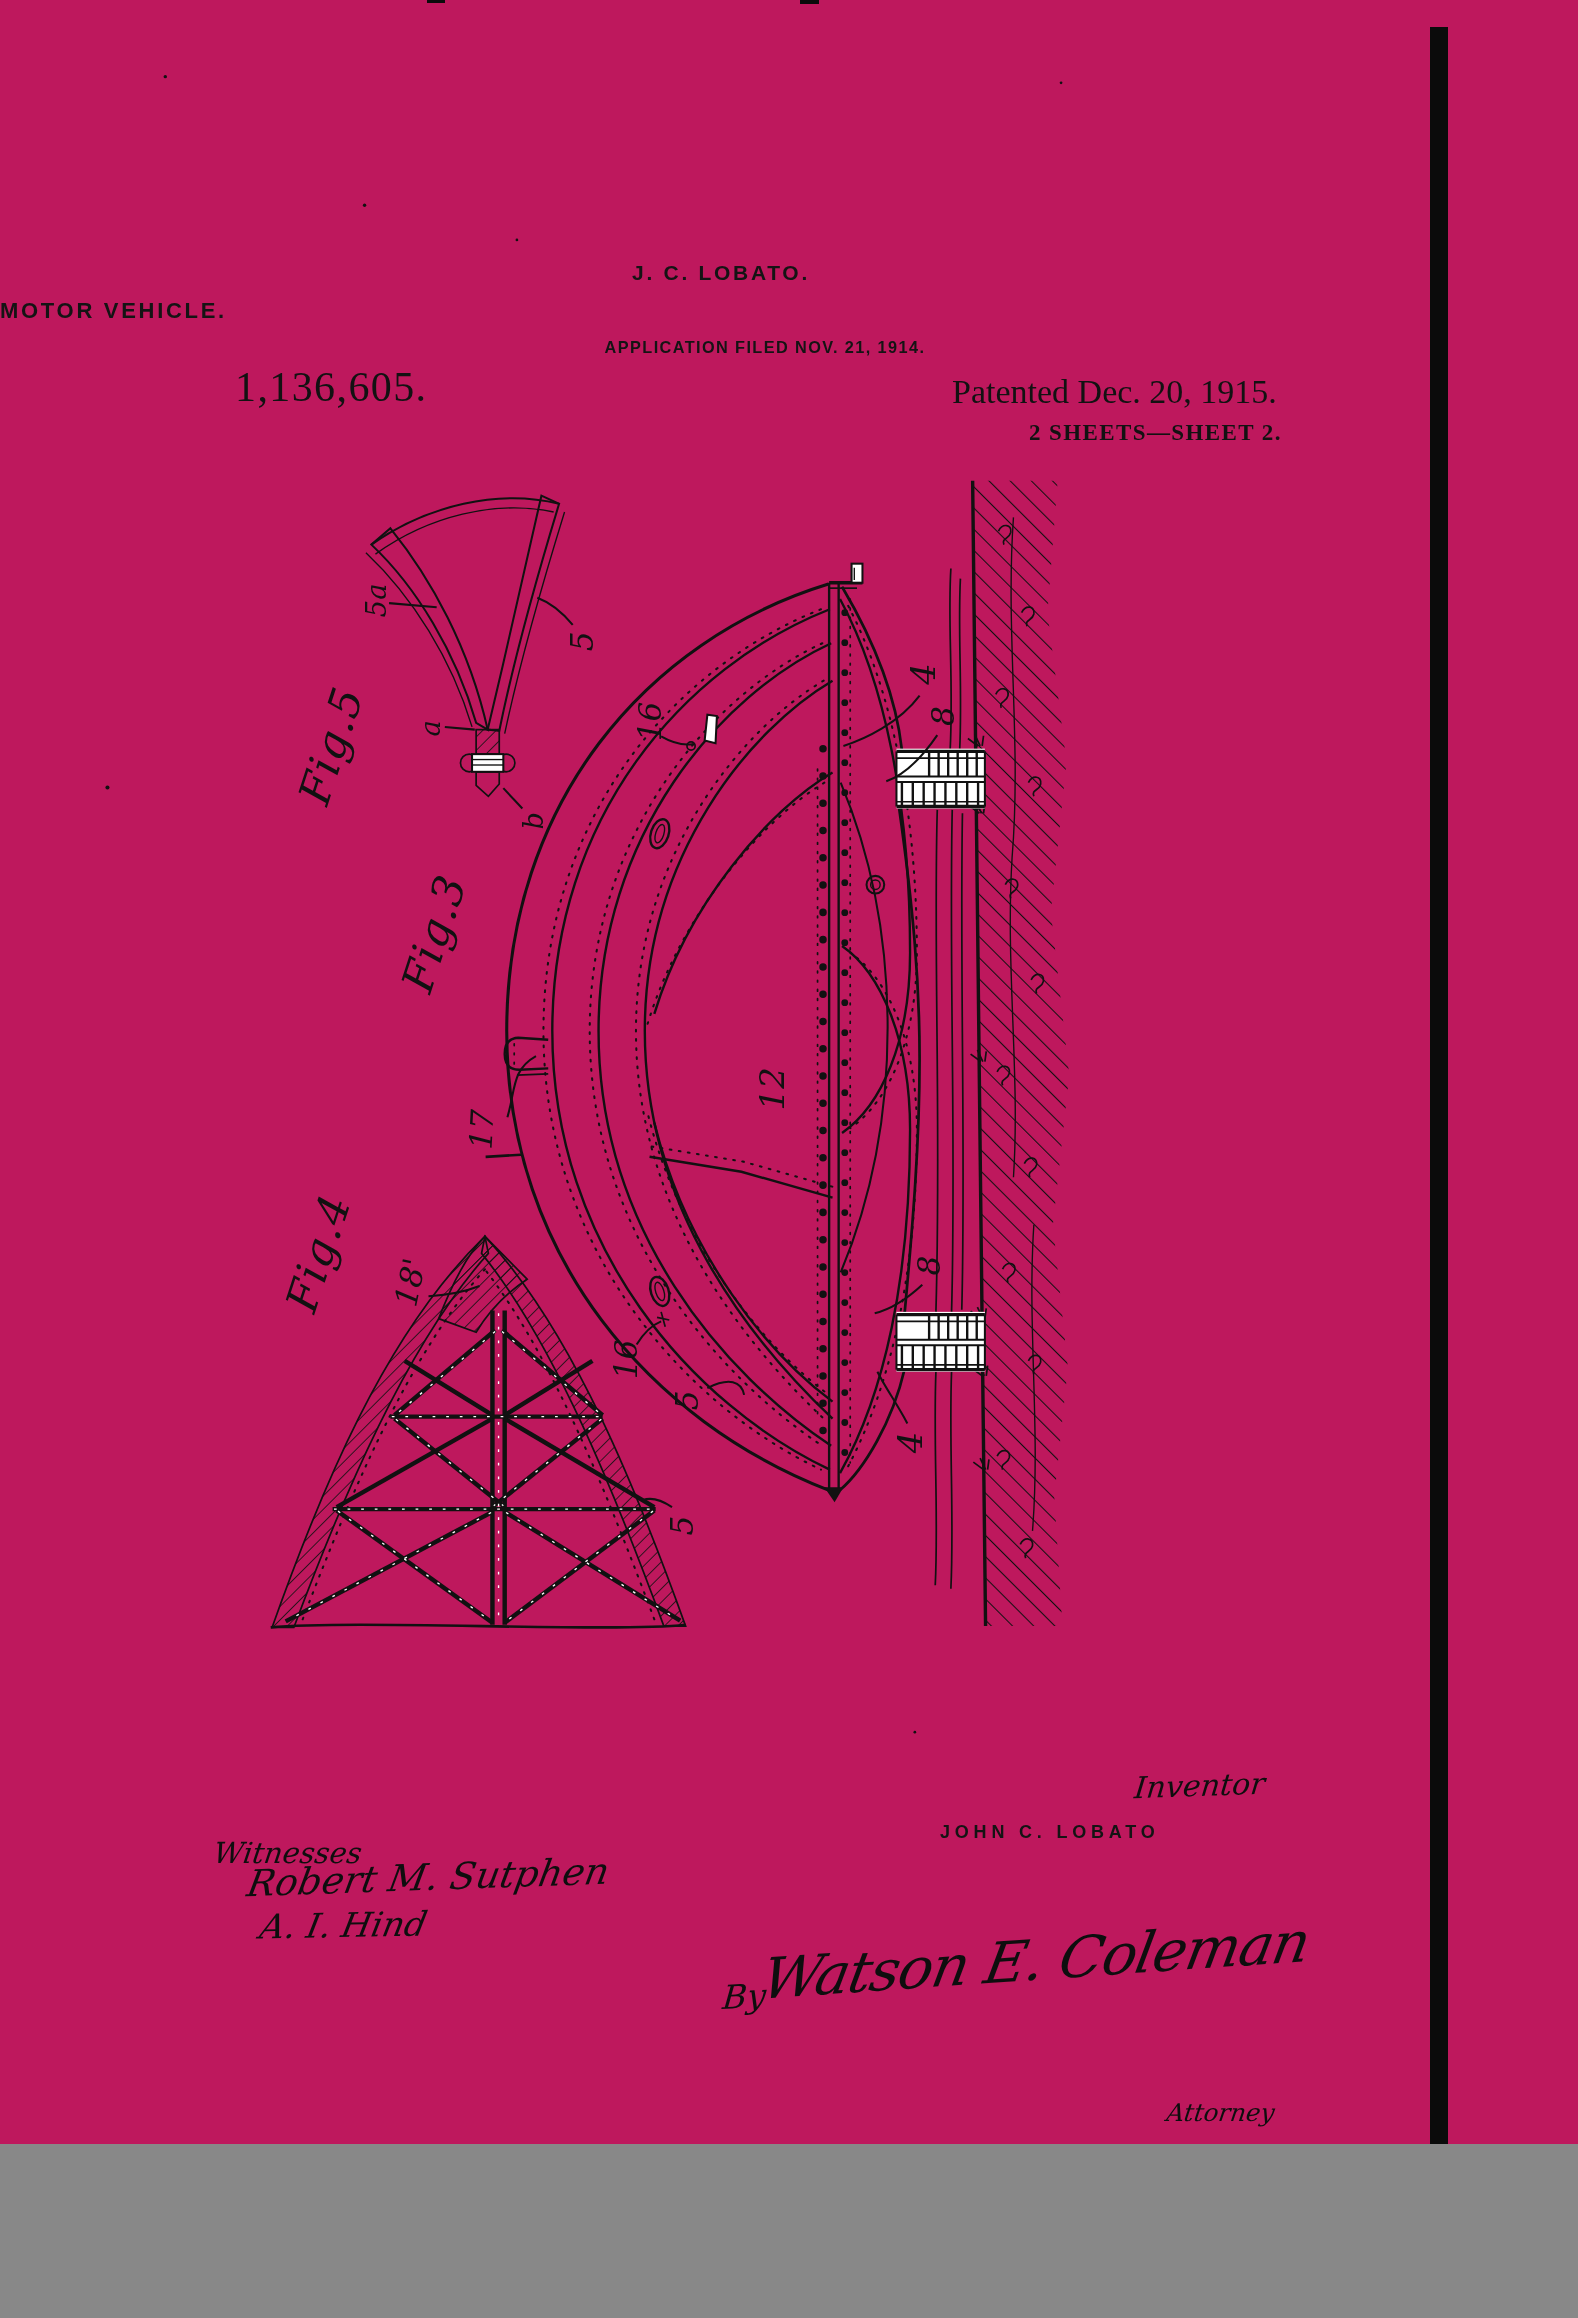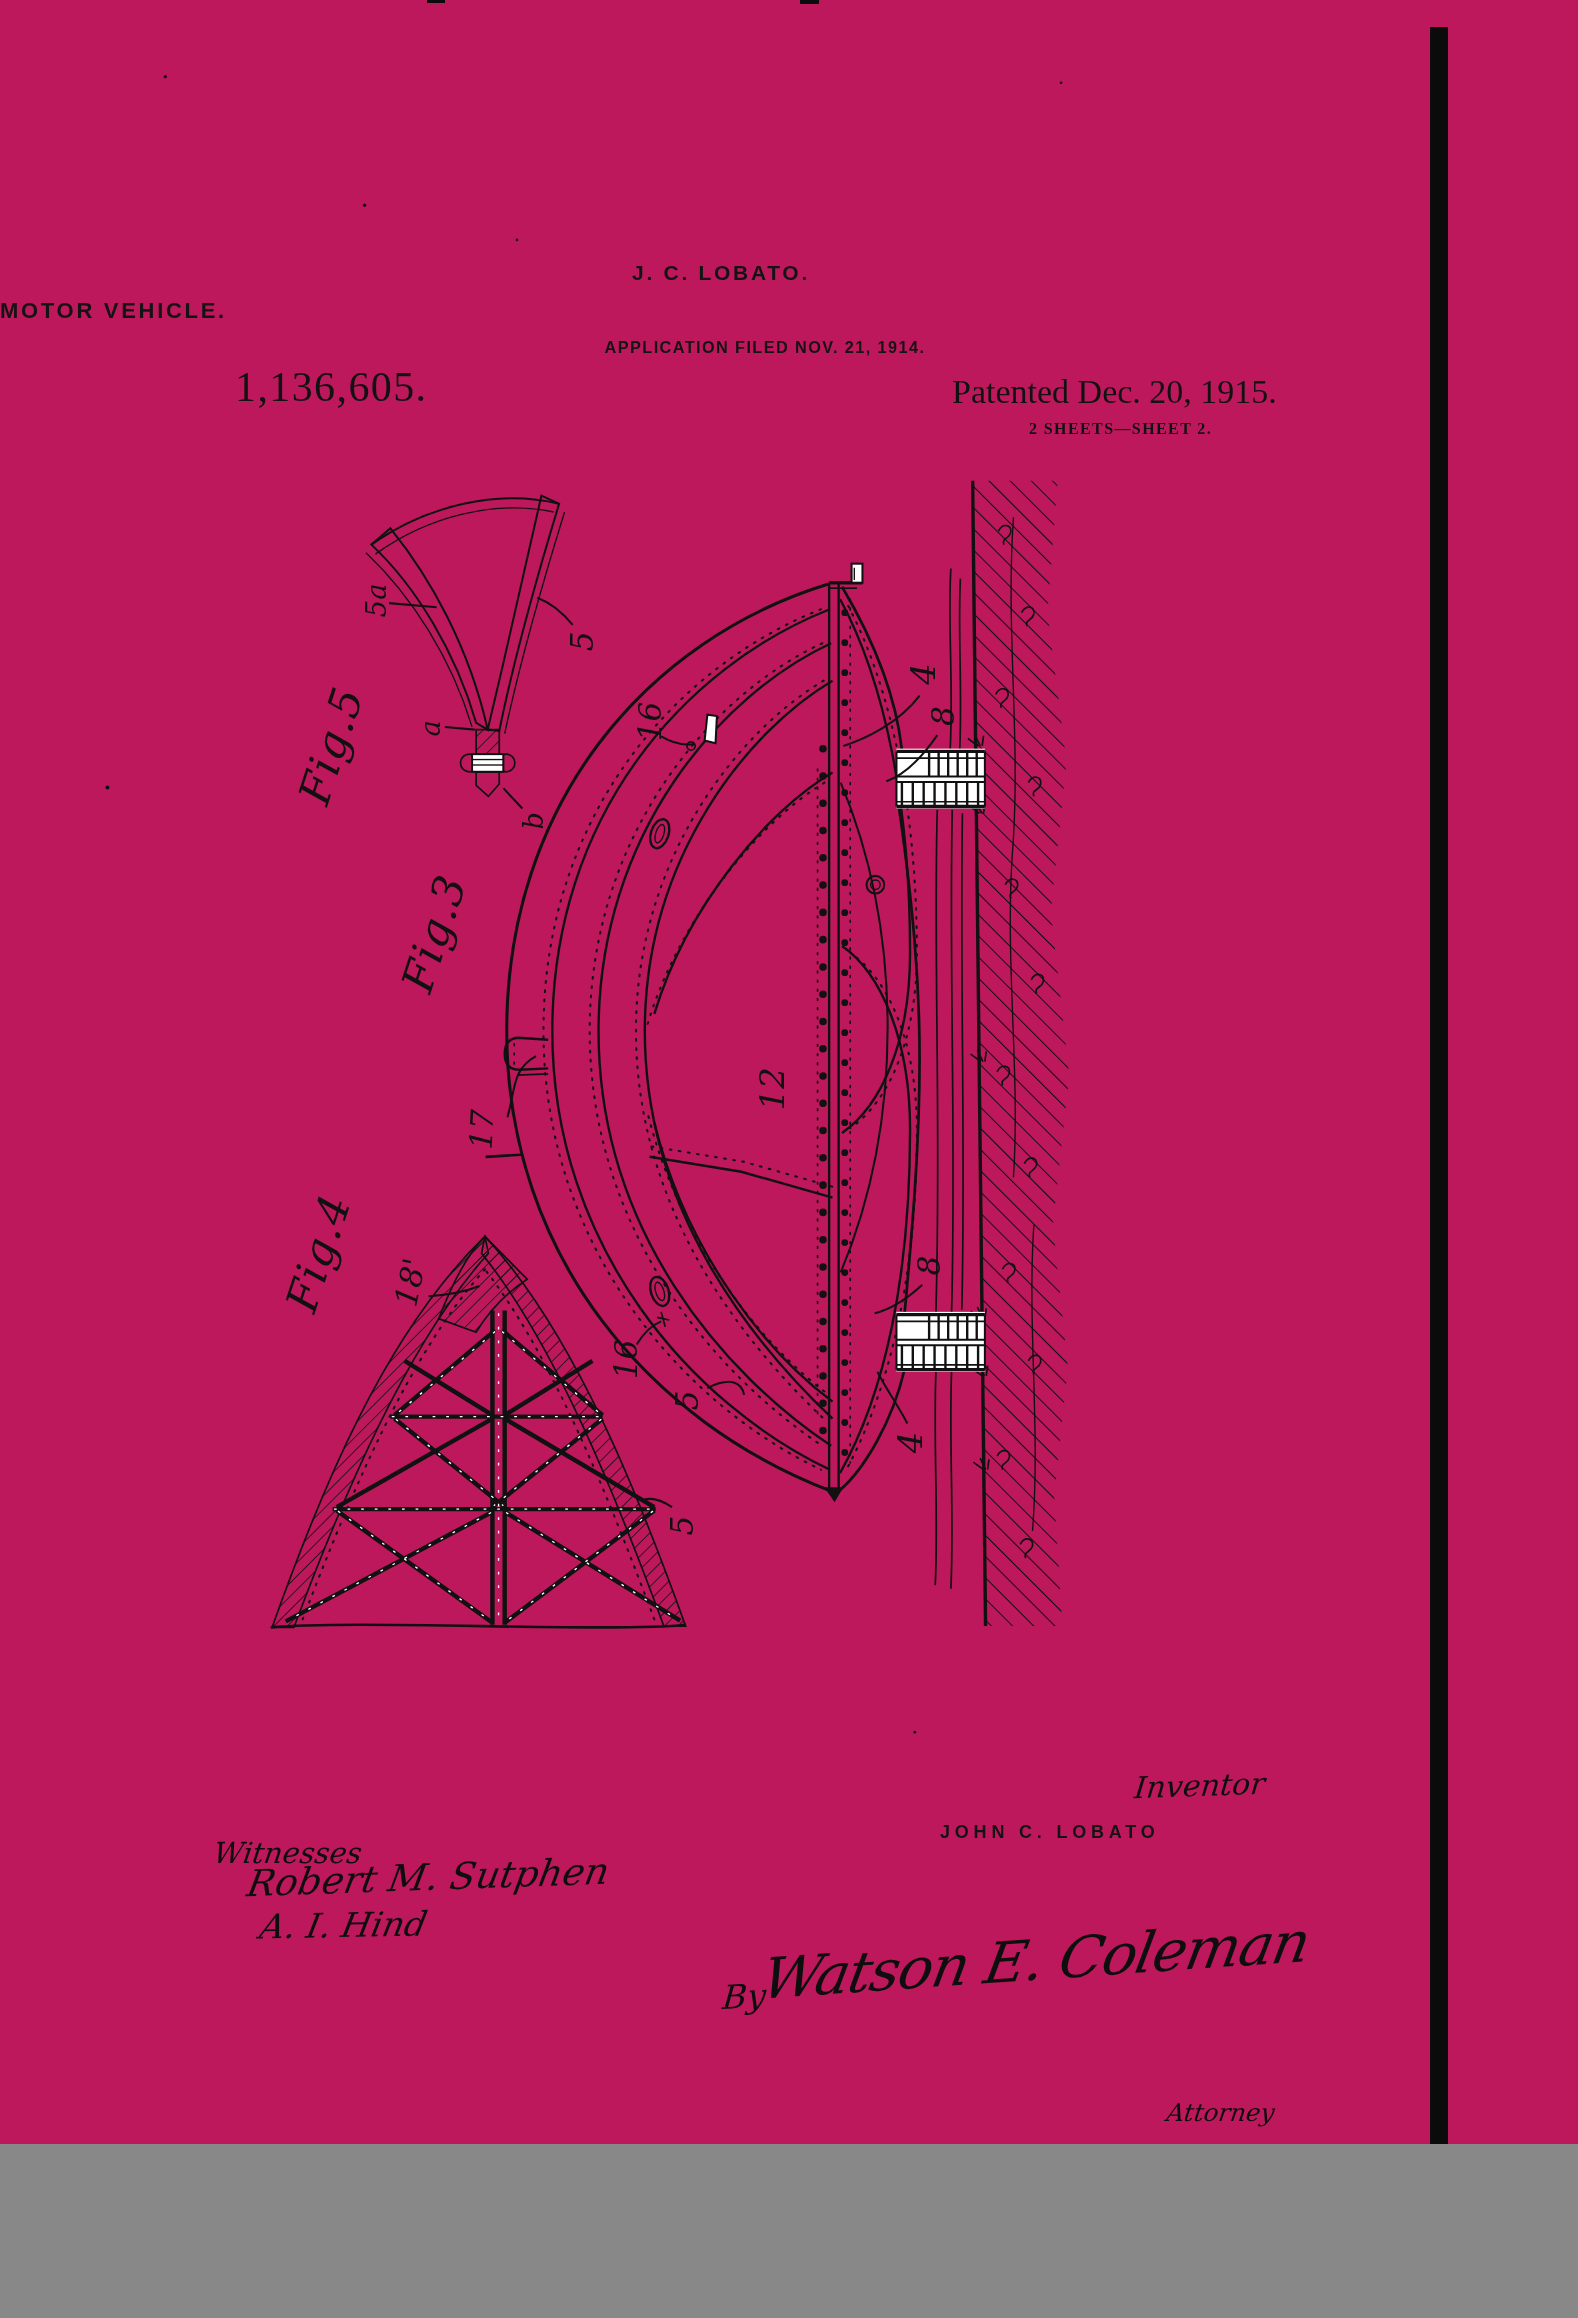--- a/index.html
+++ b/index.html
@@ -22,21 +22,21 @@
 </head>
 <body>
 
 <div class="sheet">
 
   <div class="abs gothic" style="left:0;top:261px;width:1442px;text-align:center;font-size:21px;letter-spacing:2.7px;">J. C. LOBATO.</div>
   <div class="abs gothic" style="left:0;top:298px;width:1442px;text-align:left;font-size:22px;letter-spacing:2.7px;">MOTOR VEHICLE.</div>
   <div class="abs gothic" style="left:0;top:338px;width:1442px;text-align:center;font-size:16.3px;letter-spacing:1.4px;margin-left:44px;">APPLICATION FILED NOV. 21, 1914.</div>
   <div class="abs serif" style="left:235px;top:363px;font-size:42px;font-weight:normal;letter-spacing:1.4px;">1,136,605.</div>
   <div class="abs serif" style="left:952px;top:373px;font-size:34px;">Patented Dec. 20, 1915.</div>
-  <div class="abs serif" style="left:1029px;top:420px;font-size:16px;font-weight:bold;letter-spacing:1.4px;">2 SHEETS—SHEET 2.</div>
+  <div class="abs serif" style="left:1029px;top:420px;font-size:23px;font-weight:bold;letter-spacing:1.4px;">2 SHEETS—SHEET 2.</div>
 
   <svg class="art" width="1578" height="2319" viewBox="0 0 2320 3408">
     <defs>
       <pattern id="hatchA" width="14" height="14" patternUnits="userSpaceOnUse" patternTransform="rotate(45)">
         <line x1="0" y1="0" x2="0" y2="14" stroke="#111" stroke-width="2.4"></line>
       </pattern>
       <pattern id="hatchG" width="22" height="22" patternUnits="userSpaceOnUse" patternTransform="rotate(-45)">
         <line x1="0" y1="0" x2="0" y2="22" stroke="#111" stroke-width="3.1"></line>
       </pattern>
       <path id="grassP" d="M0 0 C 6 -12, 20 -10, 18 2 C 16 12, 4 10, 8 20" stroke="#111" stroke-width="2.5" fill="none"></path>

